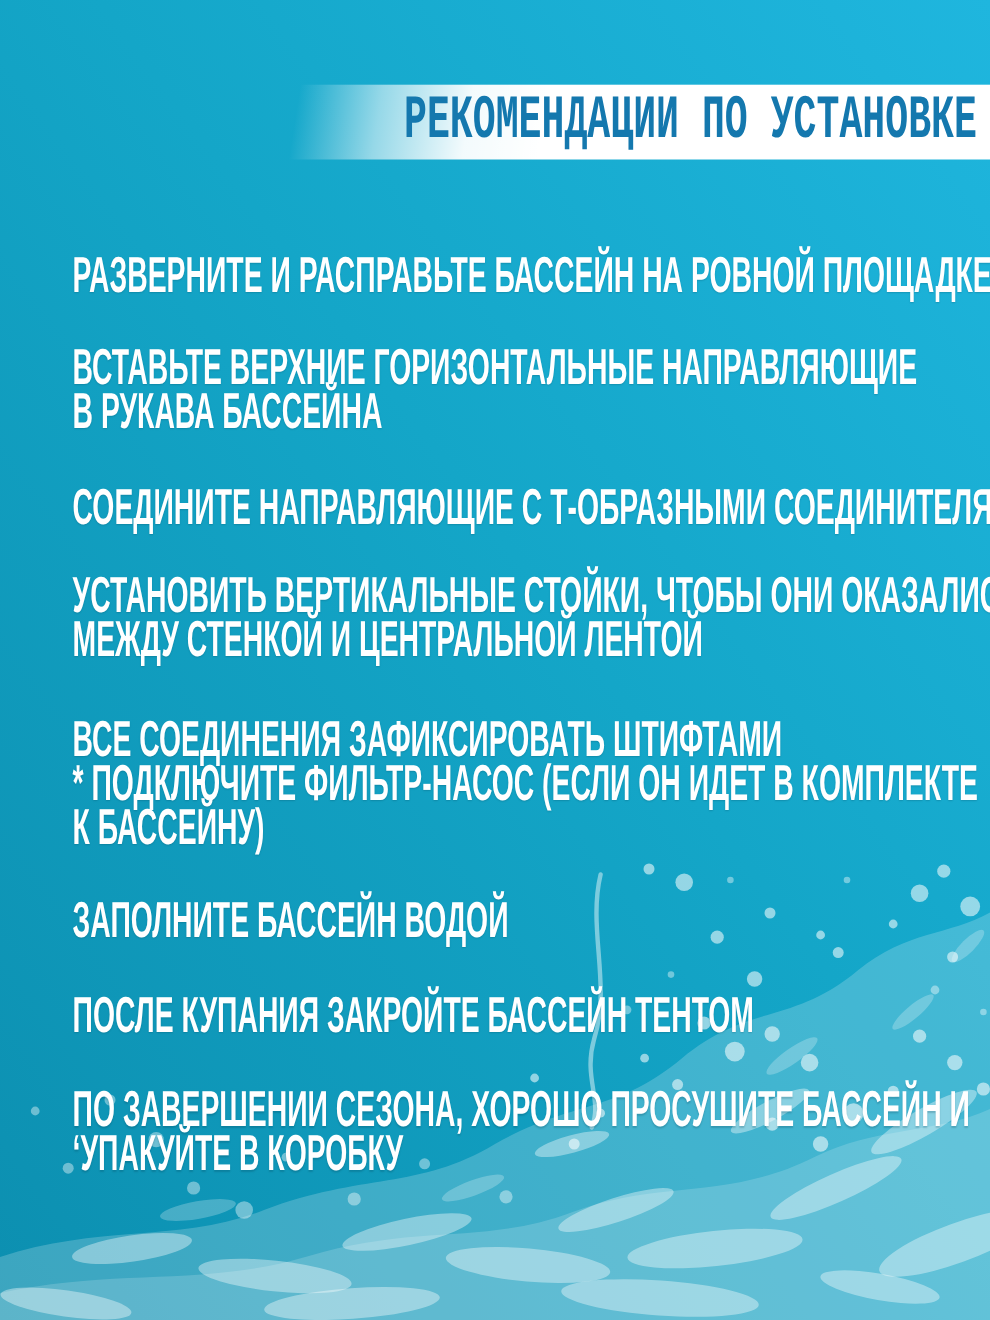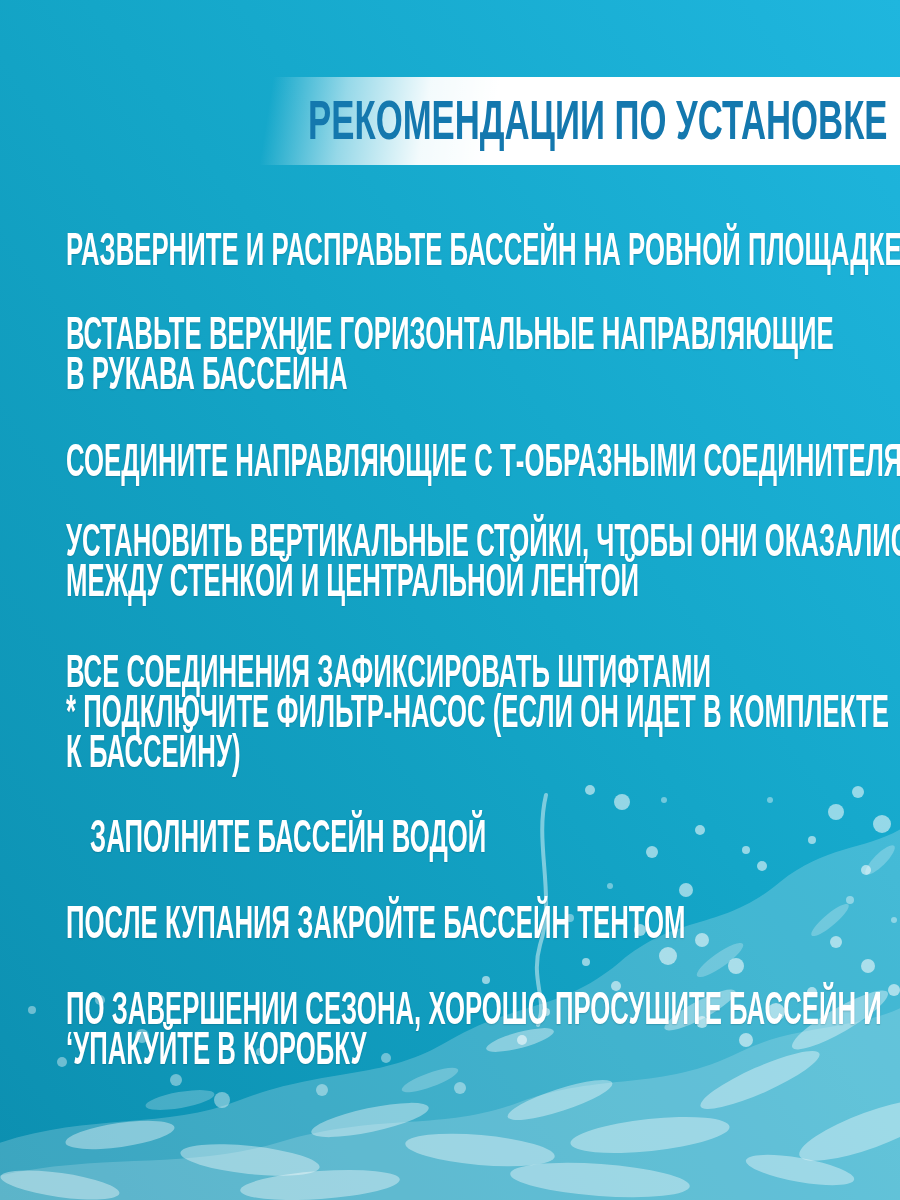--- a/index.html
+++ b/index.html
@@ -16,26 +16,27 @@
   .splash {
     position: absolute;
     left: 0; bottom: 0;
     width: 900px; height: 520px;
     pointer-events: none;
   }
   
   .banner {
     position: absolute;
     top: 77px; left: 225px; right: 0;
-    height: 88px;
+    height: 68px;
     background: linear-gradient(99deg,
       rgba(255,255,255,0)   7%,
       rgba(255,255,255,0.55) 18%,
       rgba(255,255,255,0.95) 30%,
       #ffffff 40%);
+    font-family: Liberation Mono, monospace;
   }
   .banner-title {
     position: absolute;
     right: 12px; top: 50%;
     transform: translateY(-52%) scaleX(0.62);
     transform-origin: 100% 50%;
     white-space: nowrap;
     font-size: 56px;
     font-weight: bold;
     letter-spacing: 0px;
@@ -54,21 +55,21 @@
   .line {
     white-space: nowrap;
     transform: scaleX(0.56);
     transform-origin: 0 50%;
   }
   .b1 { top: 229px; }
   .b2 { top: 313px; }
   .b3 { top: 440px; }
   .b4 { top: 520px; }
   .b5 { top: 651px; }
-  .b6 { top: 816px; margin-left: 24px; }
+  .b6 { top: 816px; }
   .b7 { top: 902px; }
   .b8 { top: 988px; }
 </style>
 </head>
 <body>
 
 <svg class="splash" viewBox="0 0 900 520" xmlns="http://www.w3.org/2000/svg" aria-hidden="true">
 
   <path d="M -20 470 C 80 430 160 452 240 420 C 330 386 380 402 450 360
            C 520 320 560 332 620 282 C 680 232 720 252 780 202

